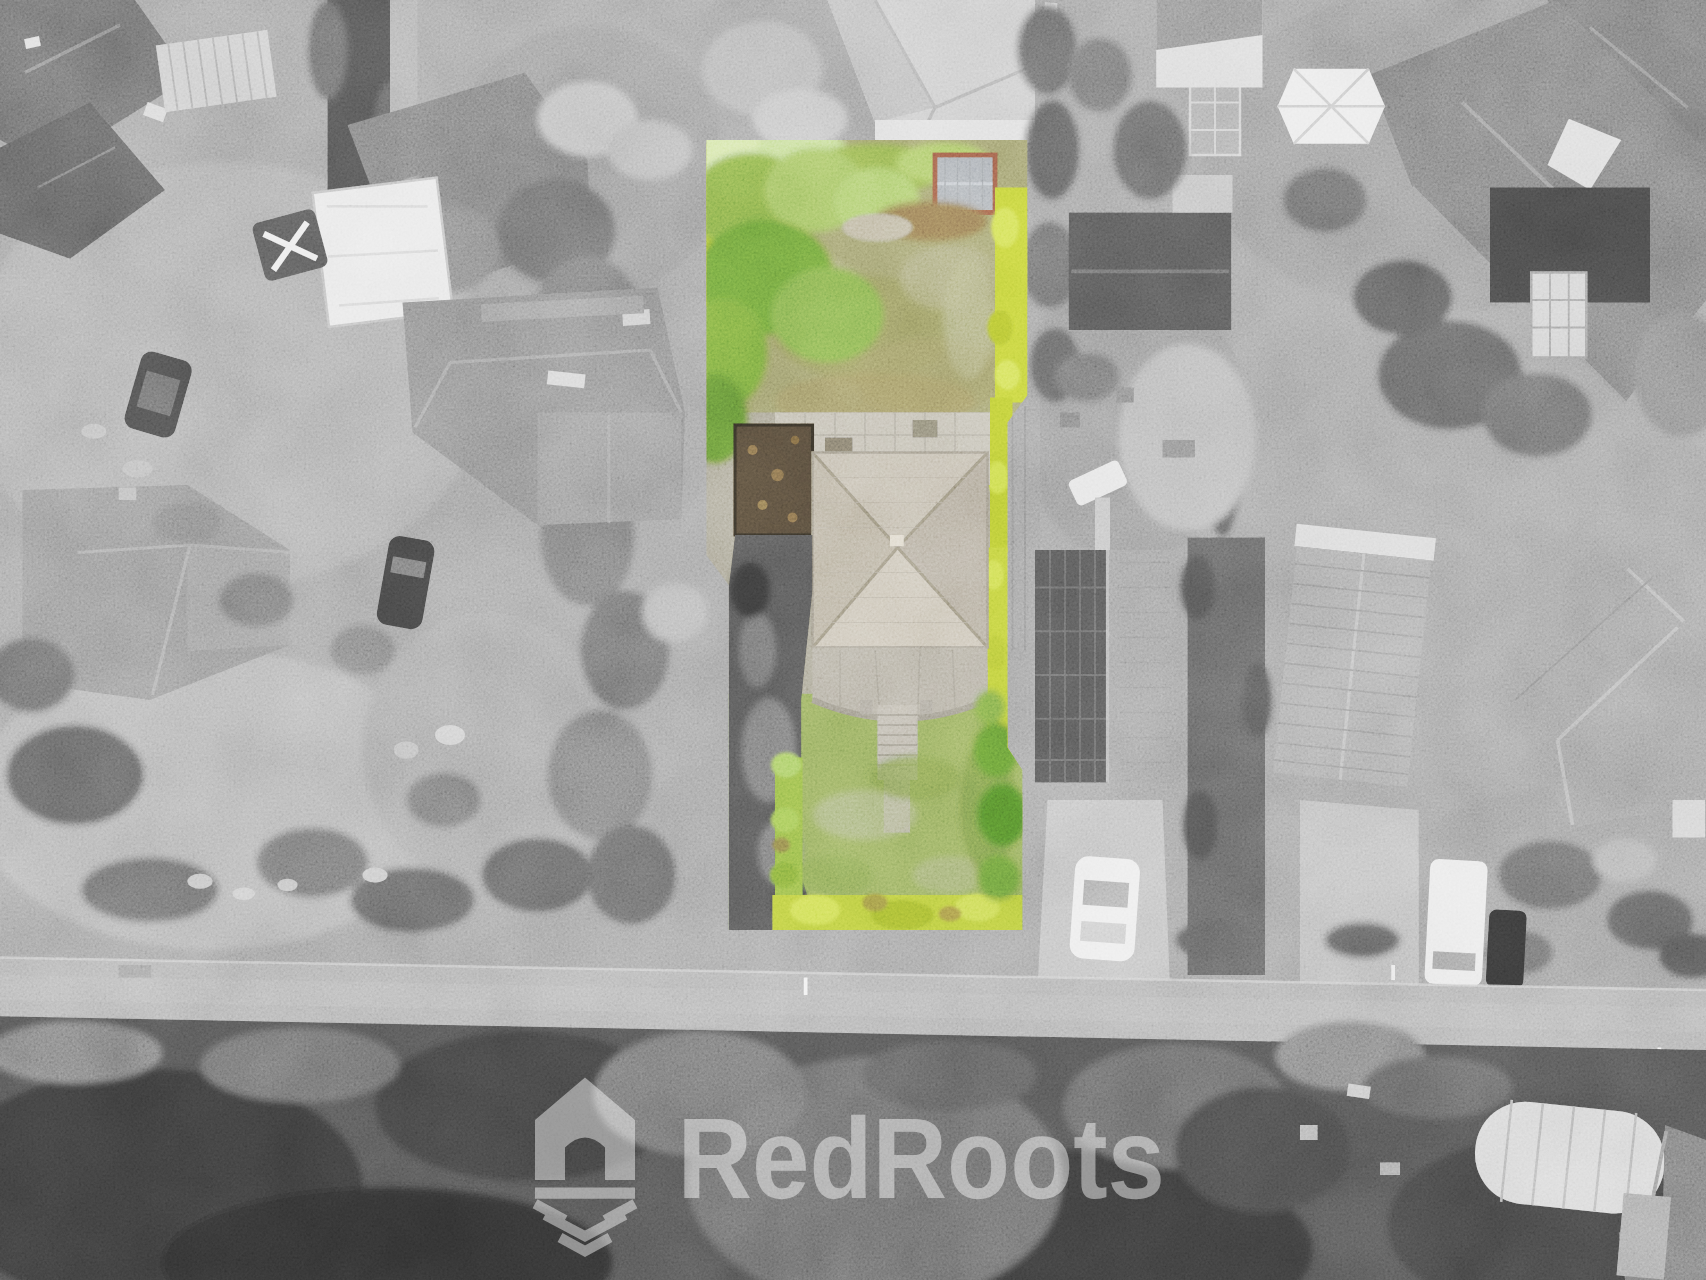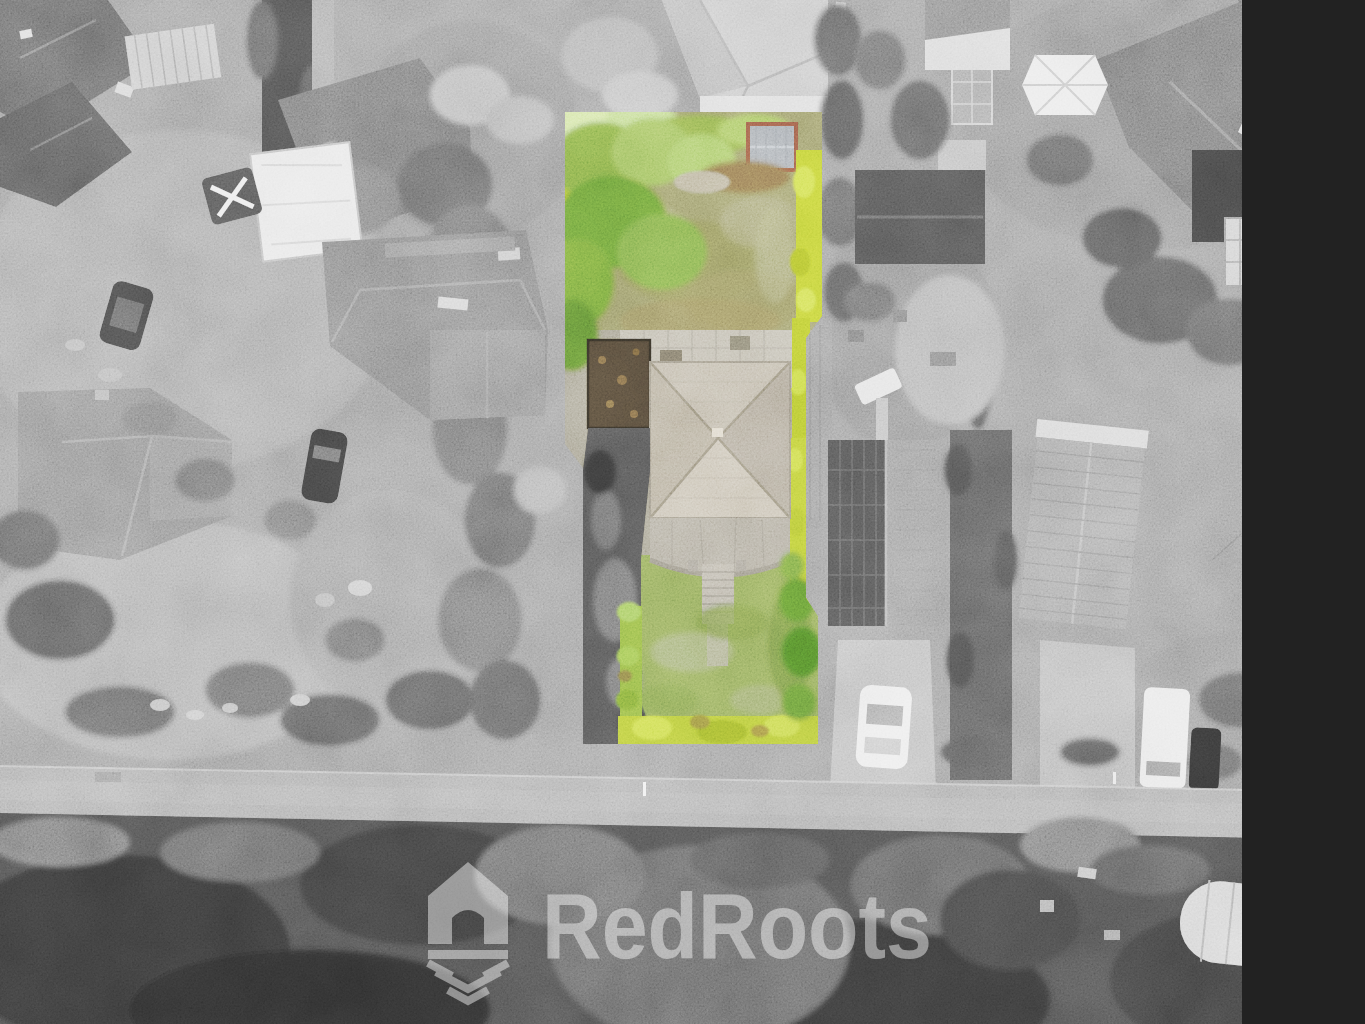--- a/index.html
+++ b/index.html
@@ -1,16 +1,16 @@
 <!DOCTYPE html>
 <html><head>
 <meta charset="utf-8">
 <style>
   html,body{margin:0;padding:0;background:#222;}
-  .stage{position:relative;width:1242px;height:1024px;overflow:hidden;background:#8f8f8f;}
+  .stage{position:relative;width:1365px;height:1024px;overflow:hidden;background:#8f8f8f;}
   svg{display:block;}
   text.wm{font-family:"Liberation Sans",sans-serif;font-weight:700;}
 </style>
 </head>
 <body>
 
 <div class="stage">
 <svg width="1365" height="1024" viewBox="0 0 1365 1024" xmlns="http://www.w3.org/2000/svg">
   <defs>
     <filter id="grain" x="0%" y="0%" width="100%" height="100%">

